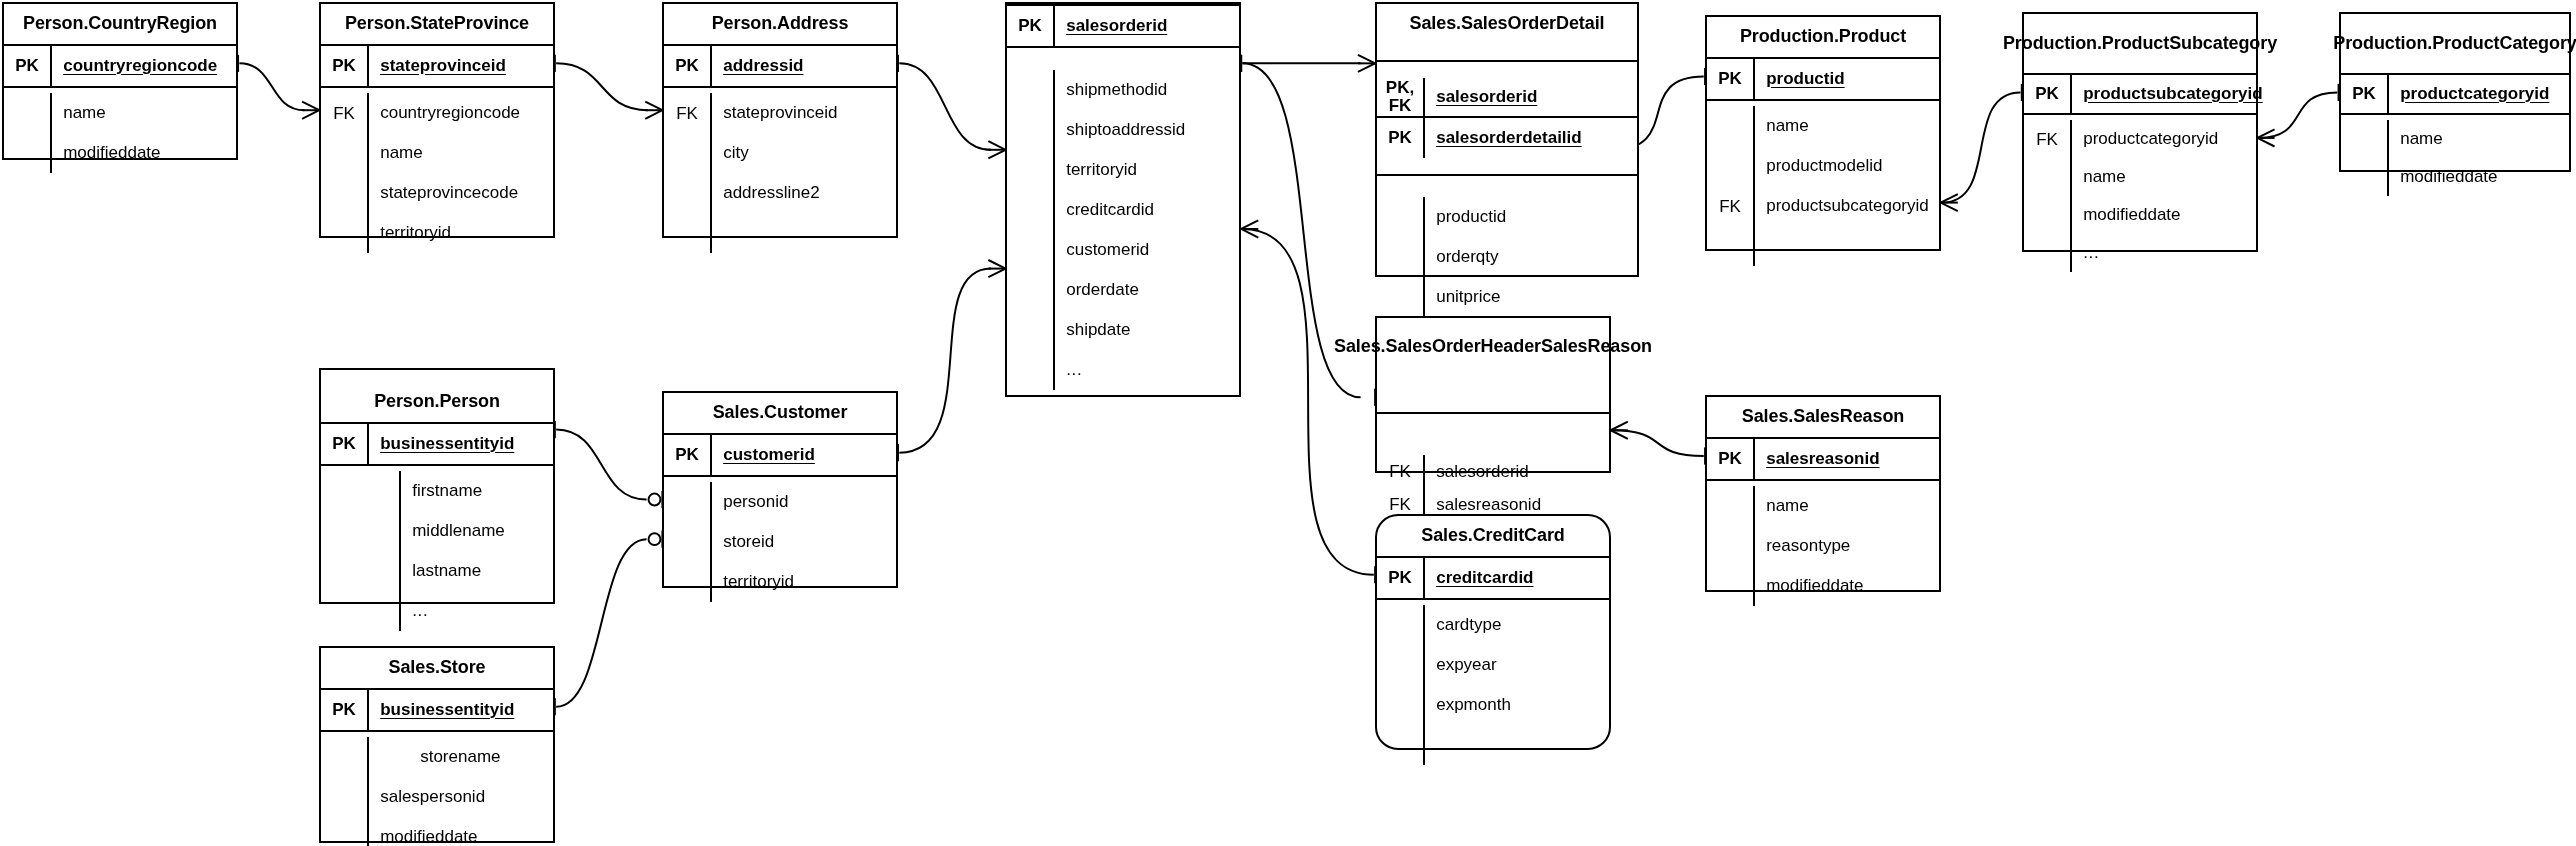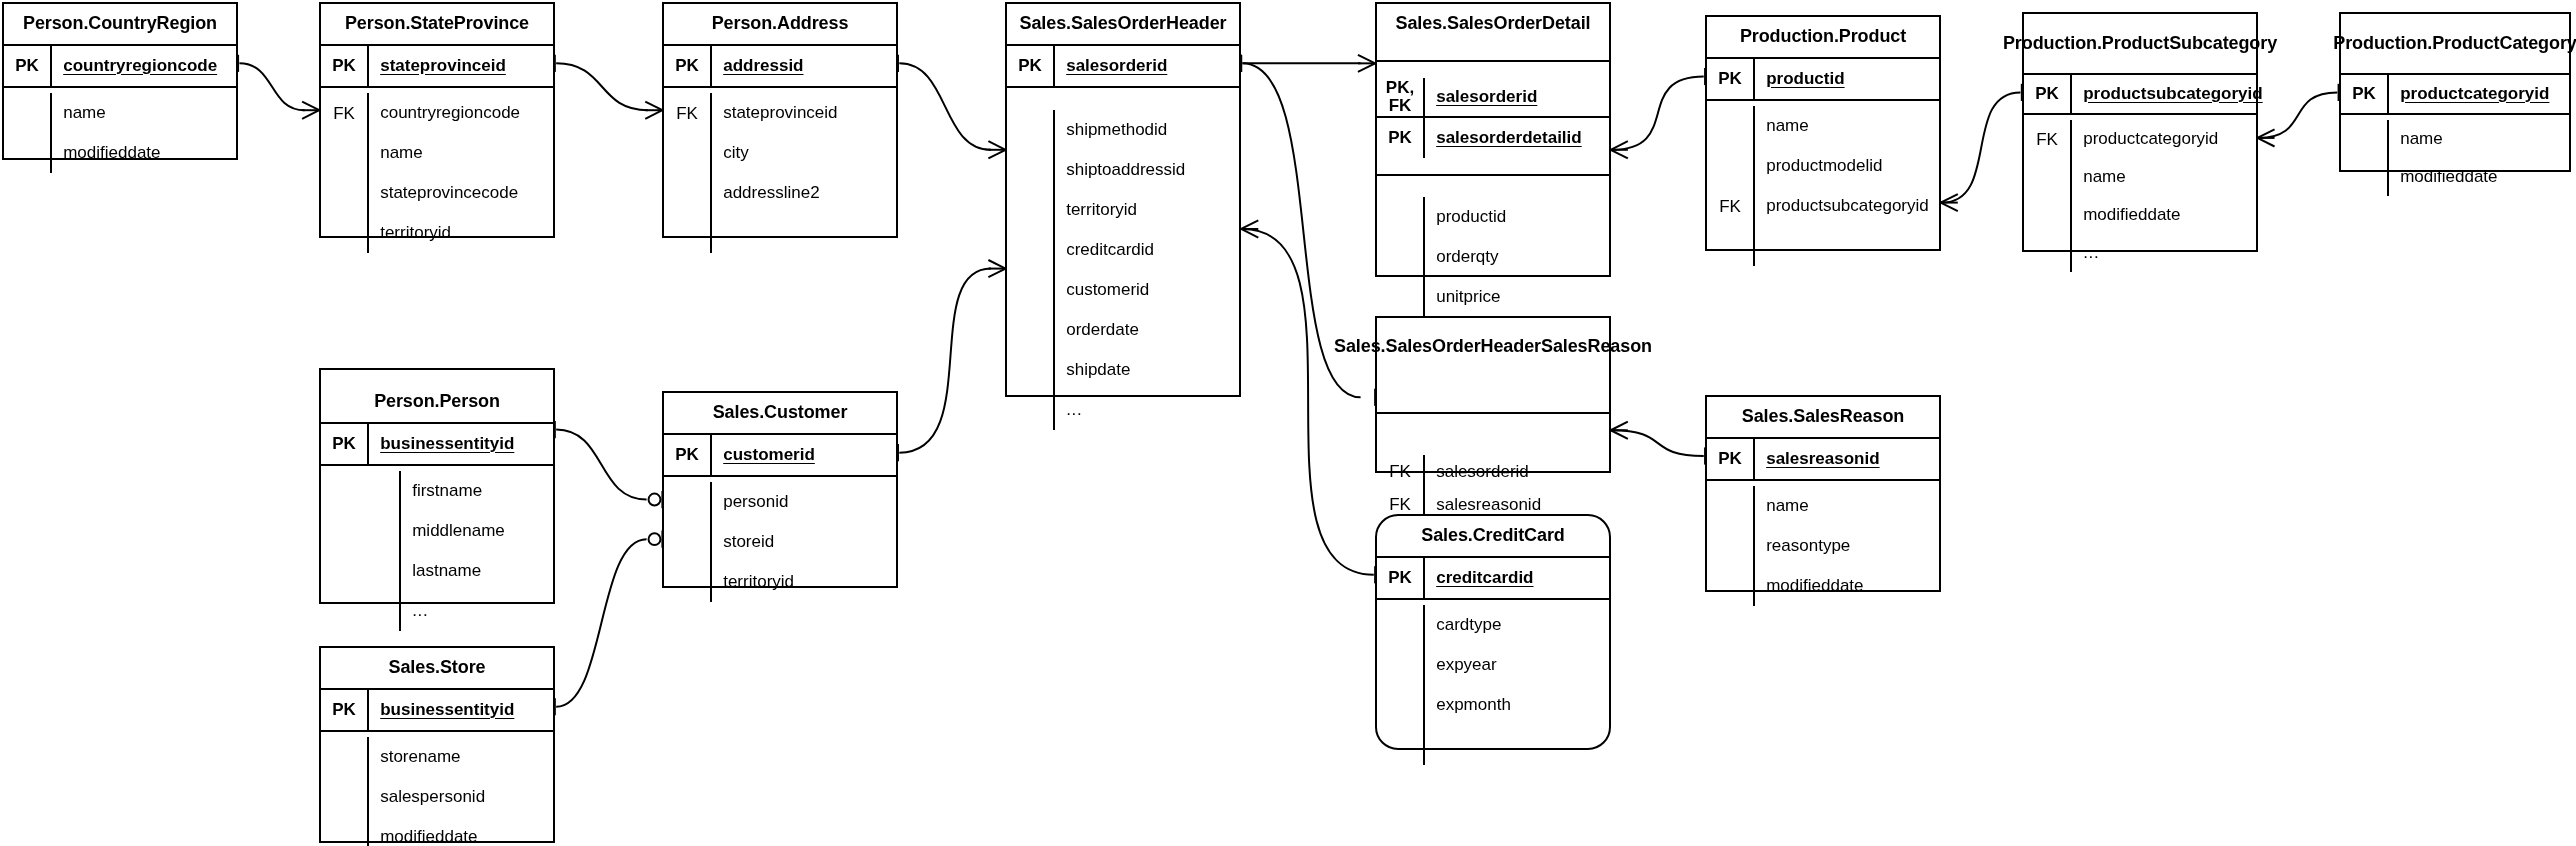--- a/index.html
+++ b/index.html
@@ -220,23 +220,20 @@
           <div class="key-cell blank" style="flex: 0 0 48px;"></div>
           <div class="attr-cell">addressline2</div>
         </div>
         <div class="row" style="height: 40px; flex: 0 0 40px;">
           <div class="key-cell blank" style="flex: 0 0 48px;"></div>
           <div class="attr-cell ellipsis">...</div>
         </div>
       </div>
     </div>
     <div class="entity" style="left: 1005px; top: 2px; width: 236px; height: 395px;">
-      <div class="ent-title" style="height: 40px; flex: 0 0 40px;">
-        <span>Sales.SalesOrderHeader</span>
-      </div>
       <div class="ent-sep"></div>
       <div class="ent-section pk-sec">
         <div class="row" style="height: 40px; flex: 0 0 40px;">
           <div class="key-cell" style="flex: 0 0 48px;">
             <span>PK</span>
           </div>
           <div class="attr-cell pk-attr">salesorderid</div>
         </div>
       </div>
       <div class="ent-sep"></div>
@@ -268,21 +265,21 @@
         <div class="row" style="height: 40px; flex: 0 0 40px;">
           <div class="key-cell blank" style="flex: 0 0 48px;"></div>
           <div class="attr-cell">shipdate</div>
         </div>
         <div class="row" style="height: 40px; flex: 0 0 40px;">
           <div class="key-cell blank" style="flex: 0 0 48px;"></div>
           <div class="attr-cell ellipsis">...</div>
         </div>
       </div>
     </div>
-    <div class="entity" style="left: 1375px; top: 2px; width: 236px; height: 275px; gap: 16px;">
+    <div class="entity" style="left: 1375px; top: 2px; width: 264px; height: 275px; gap: 16px;">
       <div class="ent-title" style="height: 40px; flex: 0 0 40px;">
         <span>Sales.SalesOrderDetail</span>
       </div>
       <div class="ent-sep"></div>
       <div class="ent-section pk-sec">
         <div class="row" style="height: 40px; flex: 0 0 40px; border-bottom: 2px solid rgb(0, 0, 0);">
           <div class="key-cell key-two" style="flex: 0 0 48px;">
             <span>PK,</span>
             <span>FK</span>
           </div>
@@ -484,21 +481,21 @@
       <div class="ent-section pk-sec">
         <div class="row" style="height: 40px; flex: 0 0 40px;">
           <div class="key-cell" style="flex: 0 0 48px;">
             <span>PK</span>
           </div>
           <div class="attr-cell pk-attr">businessentityid</div>
         </div>
       </div>
       <div class="ent-sep"></div>
       <div class="ent-section" style="flex: 1 1 auto; padding-top: 5.3px;">
-        <div class="row" style="height: 40px; flex: 0 0 40px;">
+        <div class="row" style="height: 40px; flex: 0 0 40px; gap: 40px;">
           <div class="key-cell blank" style="flex: 0 0 48px;"></div>
           <div class="attr-cell">storename</div>
         </div>
         <div class="row" style="height: 40px; flex: 0 0 40px;">
           <div class="key-cell blank" style="flex: 0 0 48px;"></div>
           <div class="attr-cell">salespersonid</div>
         </div>
         <div class="row" style="height: 40px; flex: 0 0 40px;">
           <div class="key-cell blank" style="flex: 0 0 48px;"></div>
           <div class="attr-cell">modifieddate</div>

